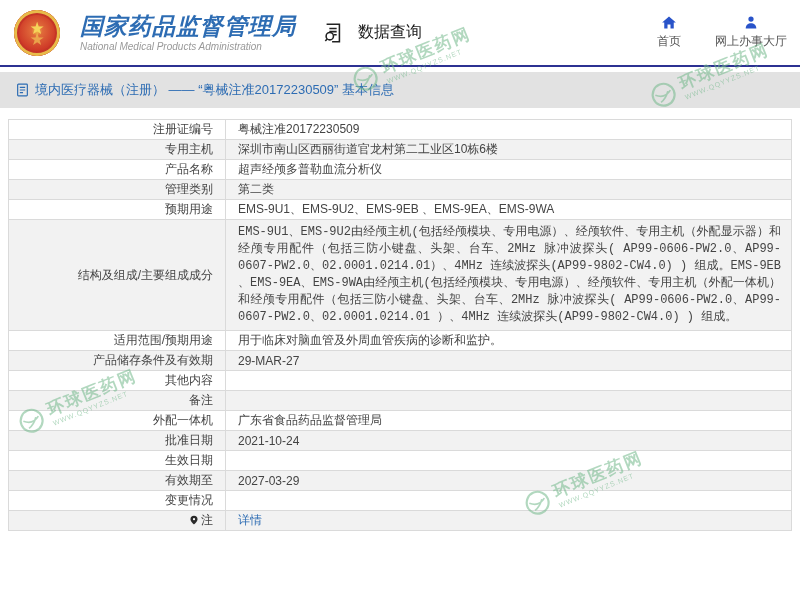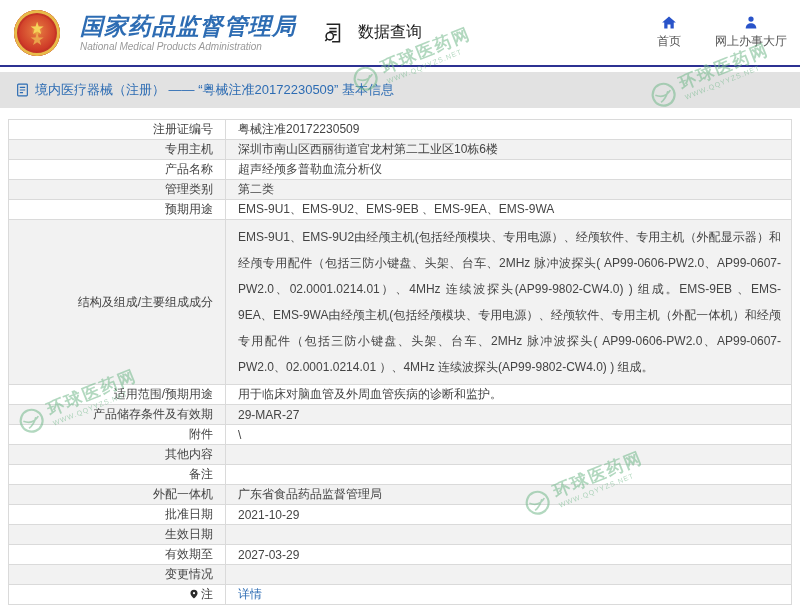--- a/index.html
+++ b/index.html
@@ -40,22 +40,22 @@
   .breadcrumb .bc-text{font-size:13px;color:var(--accent-blue);}
 
   
   table.info{width:784px;margin:11px 8px 0;border-collapse:collapse;table-layout:fixed;}
   table.info td{border:1px solid var(--border-gray);font-size:12px;color:var(--text-dark);
     height:20px;padding:1px 10px;overflow:hidden;vertical-align:middle;}
   table.info td.label{width:217px;text-align:right;padding-right:12px;white-space:nowrap;}
   table.info td.value{padding-left:12px;white-space:nowrap;}
   table.info tr:nth-child(even) td{background:var(--zebra-gray);}
   table.info tr.big td{height:auto;}
-  table.info tr.big td.value{white-space:normal;line-height:26px;padding:4px 10px 4px 12px;
-    text-align:justify;}
+  table.info tr.big td.value{white-space:normal;line-height:17px;padding:4px 10px 4px 12px;
+    text-align:justify;font-family:Liberation Mono, monospace;}
   table.info a.detail-link{color:var(--accent-blue);text-decoration:none;cursor:pointer;}
   .pin-ico{display:inline-block;vertical-align:-1px;margin-right:2px;}
 
   
   .watermark{position:absolute;display:flex;align-items:flex-end;gap:5px;
     transform:rotate(-22deg);opacity:.55;color:var(--wm-green);pointer-events:none;z-index:5;}
   .wm-txt{display:flex;flex-direction:column;line-height:1;}
   .wm-main{font-size:17px;font-weight:bold;letter-spacing:2px;}
   .wm-sub{font-size:7px;letter-spacing:1px;margin-top:2px;}
   .wm-a{left:348px;top:46px;}
@@ -139,38 +139,34 @@
         </tr>
         <tr>
           <td class="label">适用范围/预期用途</td>
           <td class="value">用于临床对脑血管及外周血管疾病的诊断和监护。</td>
         </tr>
         <tr>
           <td class="label">产品储存条件及有效期</td>
           <td class="value">29-MAR-27</td>
         </tr>
         <tr>
-          <td class="label">附件</td>
-          <td class="value">\</td>
-        </tr>
-        <tr>
           <td class="label">其他内容</td>
           <td class="value"></td>
         </tr>
         <tr>
           <td class="label">备注</td>
           <td class="value"></td>
         </tr>
         <tr>
           <td class="label">外配一体机</td>
           <td class="value">广东省食品药品监督管理局</td>
         </tr>
         <tr>
           <td class="label">批准日期</td>
-          <td class="value">2021-10-29</td>
+          <td class="value">2021-10-24</td>
         </tr>
         <tr>
           <td class="label">生效日期</td>
           <td class="value"></td>
         </tr>
         <tr>
           <td class="label">有效期至</td>
           <td class="value">2027-03-29</td>
         </tr>
         <tr>

